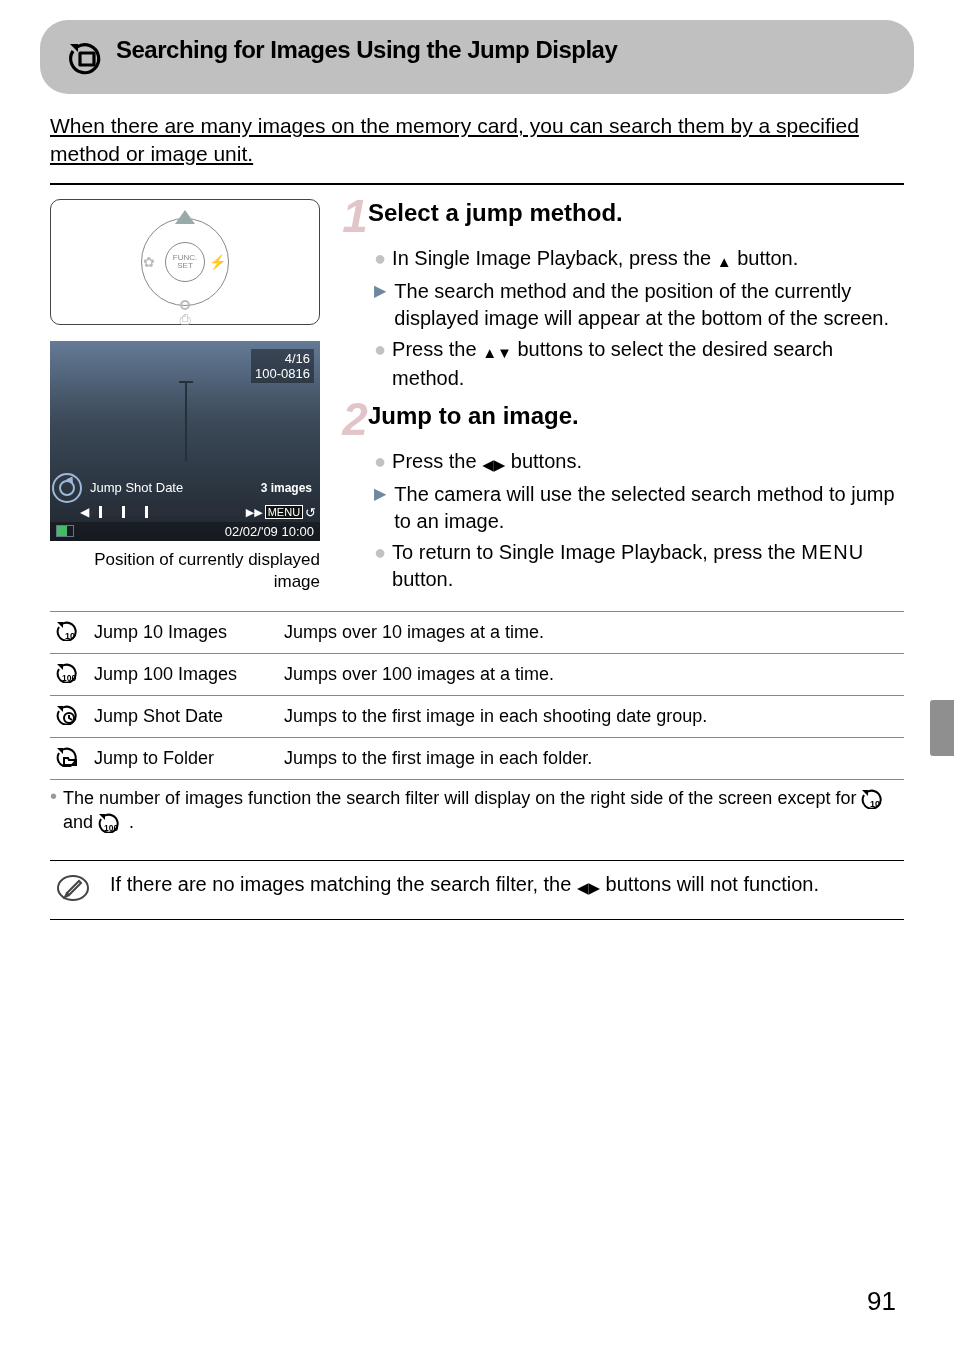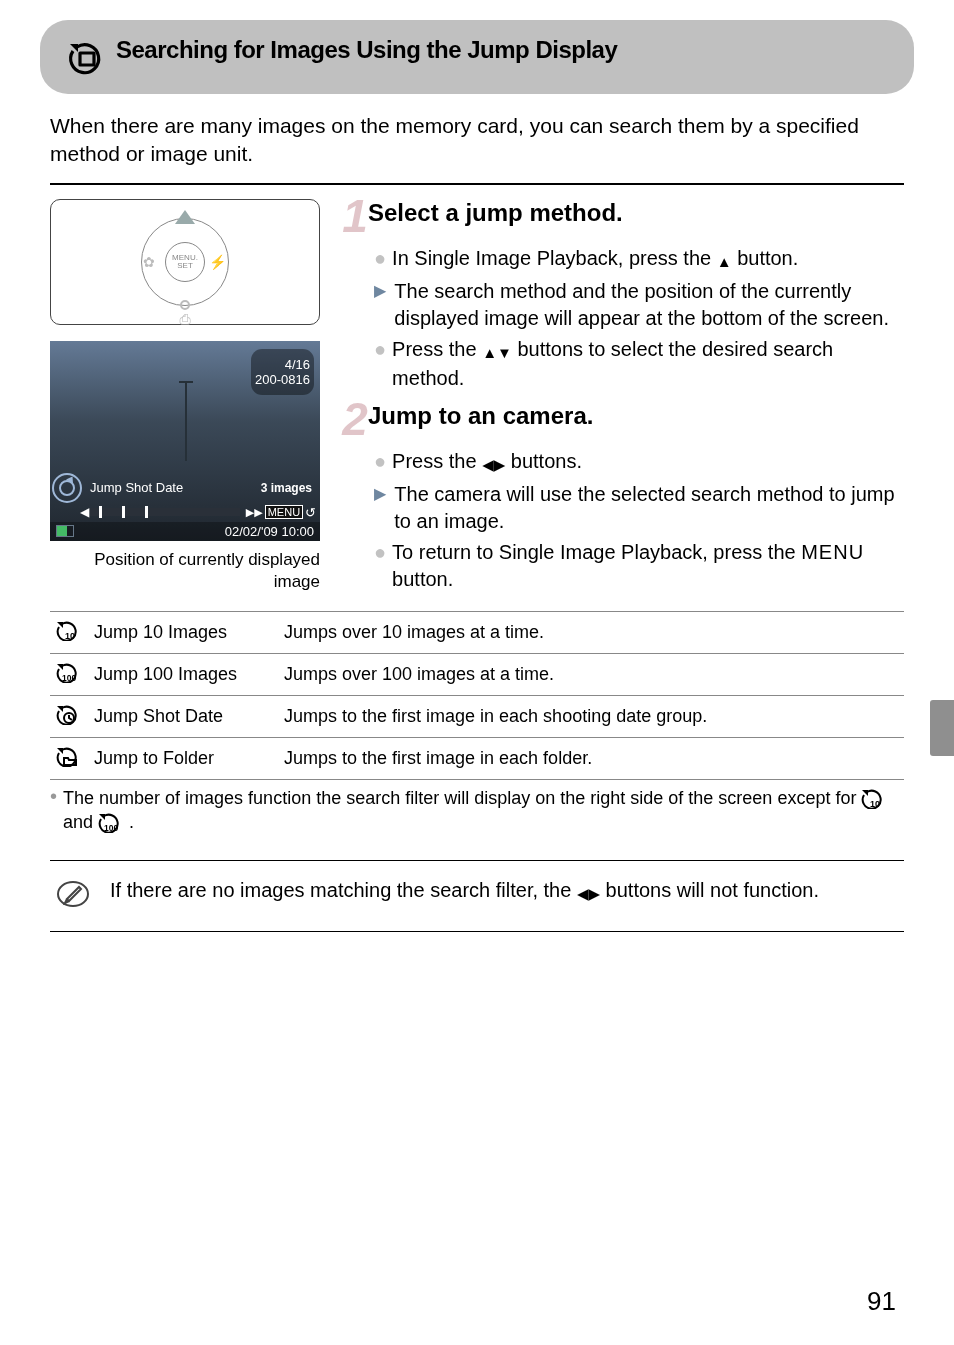--- a/index.html
+++ b/index.html
@@ -29,20 +29,21 @@
   .header-title {
     font-weight: 900;
     font-size: 24px;
     line-height: 1.15;
     letter-spacing: -0.5px;
   }
   .intro {
     margin: 0 50px 14px 50px;
     font-size: 21px;
     line-height: 1.35;
+    text-decoration: underline;
   }
   .divider {
     border: none;
     border-top: 2px solid #000;
     margin: 0 50px 14px 50px;
   }
   .main-row {
     display: flex;
     margin: 0 50px;
     gap: 18px;
@@ -69,21 +70,21 @@
   }
   .dpad-up { position:absolute; top:-2px; left:50%; transform:translateX(-50%); width:0; height:0; border-left:10px solid transparent; border-right:10px solid transparent; border-bottom:14px solid #9aa; }
   .dpad-down { position:absolute; bottom:2px; left:50%; transform:translateX(-50%); width:10px; height:10px; border:2px solid #bbb; border-radius:50%; }
   .dpad-left { position:absolute; left:8px; top:50%; transform:translateY(-50%); color:#bbb; font-size:14px; }
   .dpad-right { position:absolute; right:8px; top:50%; transform:translateY(-50%); color:#bbb; font-size:14px; }
   .printer { position:absolute; bottom:-16px; left:50%; transform:translateX(-50%); color:#bbb; font-size:14px;}
   .screenshot {
     width: 270px; height: 200px; background: linear-gradient(#647a96 0%, #3b4958 40%, #1f262e 100%);
     position: relative; color: #fff; font-size: 14px;
   }
-  .ss-top-right { position:absolute; top:8px; right:6px; text-align:right; font-size:13px; background: rgba(0,0,0,.4); padding:8px 4px;border-radius:11px;}
+  .ss-top-right { position:absolute; top:8px; right:6px; text-align:right; font-size:13px; background: rgba(0,0,0,.4); padding:2px 4px;}
   .ss-top-right div:first-child{font-size:13px;}
   .ss-bottom { position:absolute; left:0; right:0; bottom:0; }
   .ss-label-row { display:flex; align-items:center; gap:6px; padding:0 4px 0 0;}
   .ss-jump-icon { width:30px; height:30px; border:2px solid #9fb8d8; border-radius:50%; display:flex; align-items:center; justify-content:center; margin:2px;}
   .ss-jump-icon-inner { width:16px;height:16px;border:2px solid #9fb8d8;border-radius:50%;position:relative;}
   .ss-jump-icon-inner::after{content:"";position:absolute;top:-6px;right:-2px;border-left:4px solid transparent;border-right:4px solid transparent;border-bottom:6px solid #9fb8d8; transform:rotate(30deg);}
   .ss-label { font-size:13px; }
   .ss-count { font-size:12px; margin-left:auto; padding-right:4px;font-weight:bold;}
   .ss-bar-row { display:flex; align-items:center; font-size:12px; padding: 0 4px 2px 30px;}
   .ss-bar { flex:1; height:8px; background:#2a3039; display:flex; align-items:center; margin-right:6px;}
@@ -112,21 +113,21 @@
   .inline-icon.left-arrow::before { content:"◀"; font-size:15px;}
   .inline-icon.right-arrow::before { content:"▶"; font-size:15px;}
   .menu-word { font-family: Arial; font-weight:400; letter-spacing:1px;}
   .table { margin: 14px 50px 0 50px; border-collapse: collapse; width: calc(100% - 100px); }
   .table td { border-top: 1px solid #888; border-bottom:1px solid #888; padding: 7px 6px; font-size:18px; vertical-align:middle;}
   .table td:first-child { width:36px; text-align:center;}
   .table td:nth-child(2){ width:190px;}
   .jump-icon-svg { width:26px; height:22px; }
   .footnote { margin: 6px 50px 0 50px; font-size:18px; line-height:1.35; display:flex;}
   .footnote .dot { color:#999; margin-right:6px; font-size:20px; line-height:1;}
-  .note-box { border-top:1px solid #000; border-bottom:1px solid #000; margin: 26px 50px 0 50px; padding: 16px 6px; display:flex; gap:20px;}
+  .note-box { border-top:1px solid #000; border-bottom:1px solid #000; margin: 26px 50px 0 50px; padding: 10px 6px; display:flex; gap:20px;}
   .note-icon { width:34px; flex-shrink:0; color:#555;}
   .note-text { font-size:20px; line-height:1.35;}
   .page-num { position:absolute; bottom:28px; right:58px; font-size:26px;}
   .side-tab { position:absolute; right:0; top:700px; width:24px; height:56px; background:#8f8f8f; border-top-left-radius:3px; border-bottom-left-radius:3px;}
 </style>
 </head>
 <body>
 
 <div class="header-bar">
   <span class="header-icon">
@@ -143,35 +144,35 @@
 
 <p class="intro">When there are many images on the memory card, you can search them by a specified method or image unit.</p>
 <hr class="divider">
 
 <div class="main-row">
   <div class="left-col">
 
     <div class="diagram-box">
       <div class="dpad">
         <div class="dpad-circle-outer"></div>
-        <div class="dpad-circle-inner">MENU.
+        <div class="dpad-circle-inner">FUNC.
 SET</div>
         <div class="dpad-up"></div>
         <div class="dpad-down"></div>
         <div class="dpad-left">✿</div>
         <div class="dpad-right">⚡</div>
         <div class="printer">⎙</div>
       </div>
     </div>
 
     <div class="screenshot">
       <div class="ss-tower"></div>
       <div class="ss-top-right">
         <div>4/16</div>
-        <div>200-0816</div>
+        <div>100-0816</div>
       </div>
       <div class="ss-bottom">
         <div class="ss-label-row">
           <div class="ss-jump-icon">
               <div class="ss-jump-icon-inner"></div>
             </div>
           <div class="ss-label">Jump Shot Date</div>
           <div class="ss-count">3 images</div>
         </div>
         <div class="ss-bar-row">
@@ -214,21 +215,21 @@
       <div class="bullet-line">
           <span class="b-circle">●</span>
         <span>
           <span>Press the </span><span class="inline-icon up-arrow"></span><span class="inline-icon down-arrow"></span><span> buttons to select the desired search method.</span>
         </span>
       </div>
     </div>
 
     <div class="step" style="margin-top:10px;">
       <div class="step-num">2</div>
-      <div class="step-title">Jump to an camera.</div>
+      <div class="step-title">Jump to an image.</div>
     </div>
     <div class="step-body">
       <div class="bullet-line">
           <span class="b-circle">●</span>
         <span>
           <span>Press the </span><span class="inline-icon left-arrow"></span><span class="inline-icon right-arrow"></span><span> buttons.</span>
         </span>
       </div>
       <div class="bullet-line">
           <span class="b-tri">▶</span>

